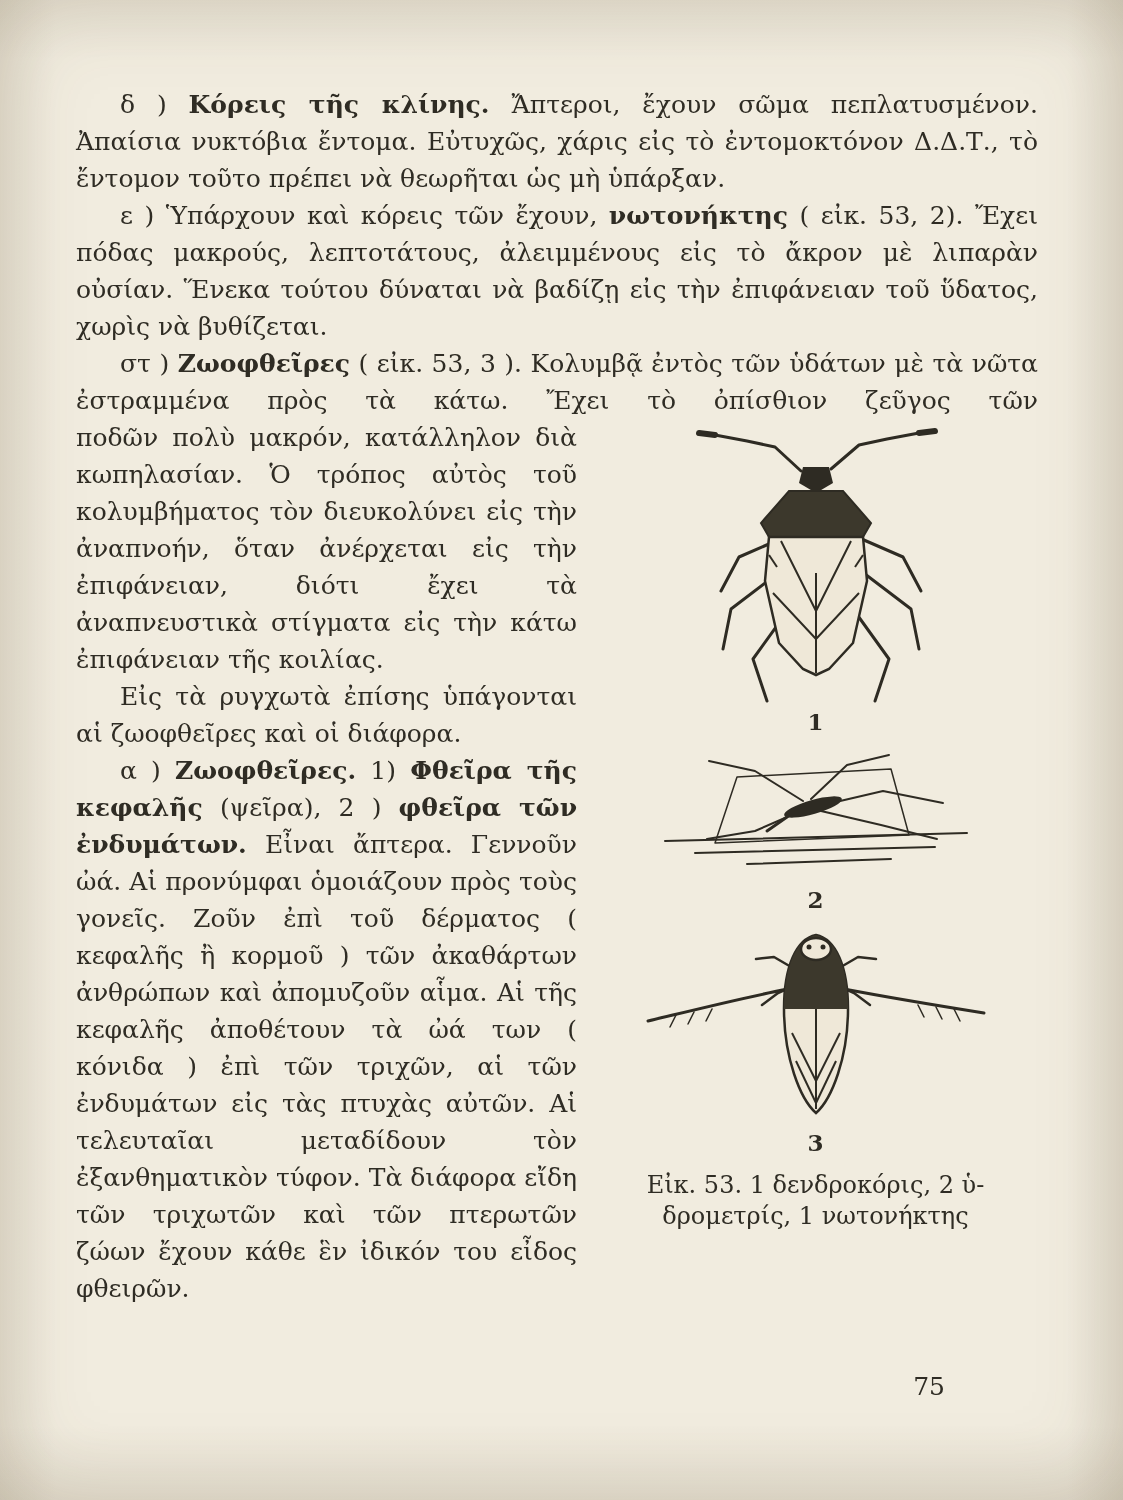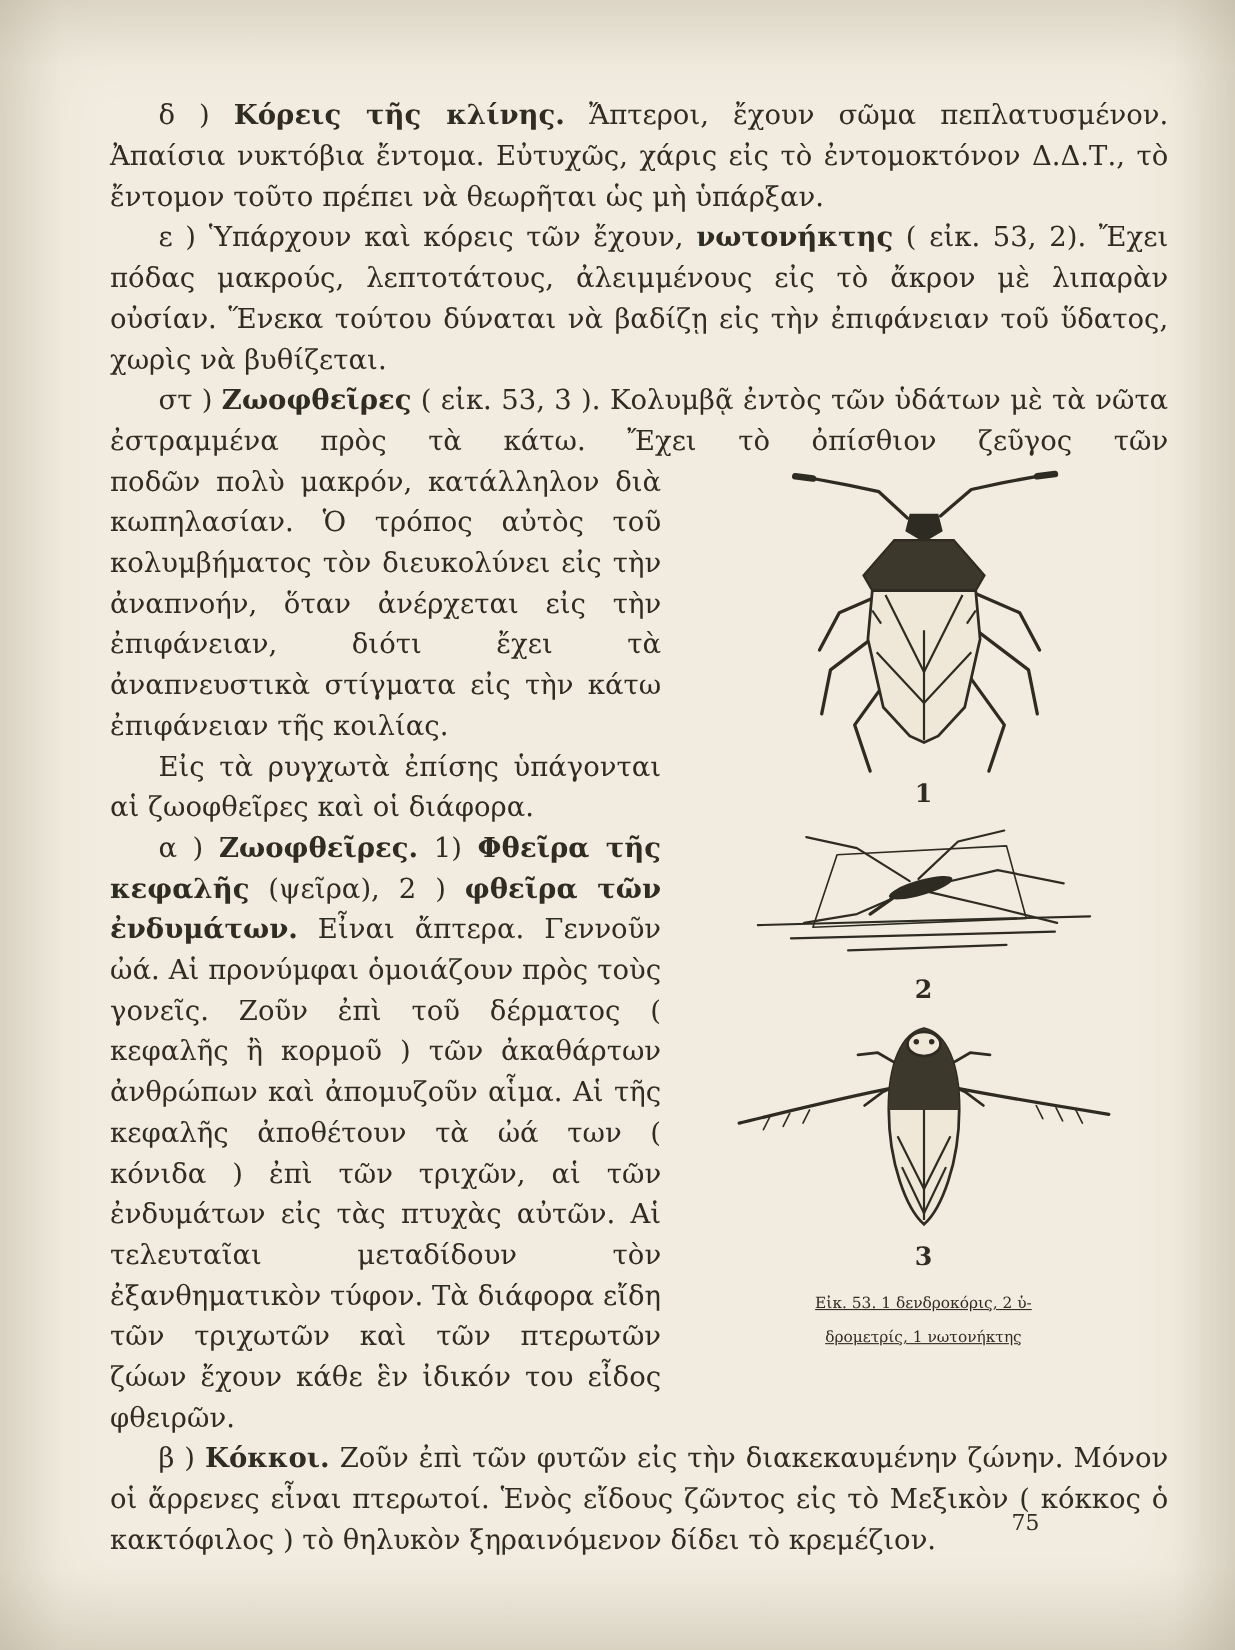--- a/index.html
+++ b/index.html
@@ -18,21 +18,21 @@
   .page::before {
     content: "";
     position: absolute; inset: 0;
     background:
       linear-gradient(90deg, rgba(120,100,70,.10), rgba(0,0,0,0) 5%, rgba(0,0,0,0) 95%, rgba(120,100,70,.12)),
       linear-gradient(0deg, rgba(120,100,70,.10), rgba(0,0,0,0) 5%, rgba(0,0,0,0) 96%, rgba(120,100,70,.08));
     pointer-events: none;
   }
   .content {
     position: absolute;
-    left: 100px; top: 86px;
+    left: 76px; top: 86px;
     width: 962px;
     color: #2f2c24;
     font-size: 25px;
     line-height: 37px;
     text-align: justify;
   }
   .para { text-indent: 44px; }
   .para.noindent { text-indent: 0; }
   .force-last { text-align-last: justify; }
   b { font-weight: bold; }
@@ -48,31 +48,30 @@
     font-weight: bold;
     font-size: 23px;
     line-height: 26px;
     margin: 4px 0 8px;
     text-indent: 0;
   }
   .fig-caption {
     margin-top: 14px;
     text-align: center;
     text-indent: 0;
-    font-size: 14px;
+    font-size: 24px;
     line-height: 31px;
     color: #2f2c24;
-    text-decoration: underline;
   }
   .para-beta { clear: both; }
   .page-number {
     position: absolute;
     top: 1372px;
     right: 178px;
-    font-size: 20px;
+    font-size: 25px;
     color: #2f2c24;
   }
 </style>
 </head>
 <body>
 
 <div class="page">
   <div class="content">
 
     <p class="para"><span>δ ) </span><b>Κόρεις τῆς κλίνης.</b><span> Ἄπτεροι, ἔχουν σῶμα πεπλατυσμένον. Ἀπαίσια νυκτόβια ἔντομα. Εὐτυχῶς, χάρις εἰς τὸ ἐντομοκτόνον Δ.Δ.Τ., τὸ ἔντομον τοῦτο πρέπει νὰ θεωρῆται ὡς μὴ ὑπάρξαν.</span></p>
@@ -163,18 +162,17 @@
       </figure>
 
       <p class="para noindent"><span>ποδῶν πολὺ μακρόν, κατάλληλον διὰ κωπηλασίαν. Ὁ τρόπος αὐτὸς τοῦ κολυμβήματος τὸν διευκολύνει εἰς τὴν ἀναπνοήν, ὅταν ἀνέρχεται εἰς τὴν ἐπιφάνειαν, διότι ἔχει τὰ ἀναπνευστικὰ στίγματα εἰς τὴν κάτω ἐπιφάνειαν τῆς κοιλίας.</span></p>
 
       <p class="para"><span>Εἰς τὰ ρυγχωτὰ ἐπίσης ὑπάγονται αἱ ζωοφθεῖρες καὶ οἱ διάφορα.</span></p>
 
       <p class="para"><span>α ) </span><b>Ζωοφθεῖρες.</b><span> 1) </span><b>Φθεῖρα τῆς κεφαλῆς</b><span> (ψεῖρα), 2 ) </span><b>φθεῖρα τῶν ἐνδυμάτων.</b><span> Εἶναι ἄπτερα. Γεννοῦν ὠά. Αἱ προνύμφαι ὁμοιάζουν πρὸς τοὺς γονεῖς. Ζοῦν ἐπὶ τοῦ δέρματος ( κεφαλῆς ἢ κορμοῦ ) τῶν ἀκαθάρτων ἀνθρώπων καὶ ἀπομυζοῦν αἷμα. Αἱ τῆς κεφαλῆς ἀποθέτουν τὰ ὠά των ( κόνιδα ) ἐπὶ τῶν τριχῶν, αἱ τῶν ἐνδυμάτων εἰς τὰς πτυχὰς αὐτῶν. Αἱ τελευταῖαι μεταδίδουν τὸν ἐξανθηματικὸν τύφον. Τὰ διάφορα εἴδη τῶν τριχωτῶν καὶ τῶν πτερωτῶν ζώων ἔχουν κάθε ἓν ἰδικόν του εἶδος φθειρῶν.</span></p>
 
     </div>
 
-    <p class="para para-beta"><span>β ) </span><b>Κόκκοι.</b><span> Ζοῦν ἐπὶ τῶν φυτῶν εἰς τὴν διακεκαυμένην ζώνην. Μόνον οἱ ἄρρενες εἶναι πτερωτοί. Ἑνὸς εἴδους ζῶντος εἰς τὸ Μεξικὸν ( κόκκος ὁ κακτόφιλος ) τὸ θηλυκὸν ξηραινόμενον δίδει τὸ κρεμέζιον.</span></p>
 
   </div>
 
   <div class="page-number">75</div>
 </div>
 
 </body></html>

